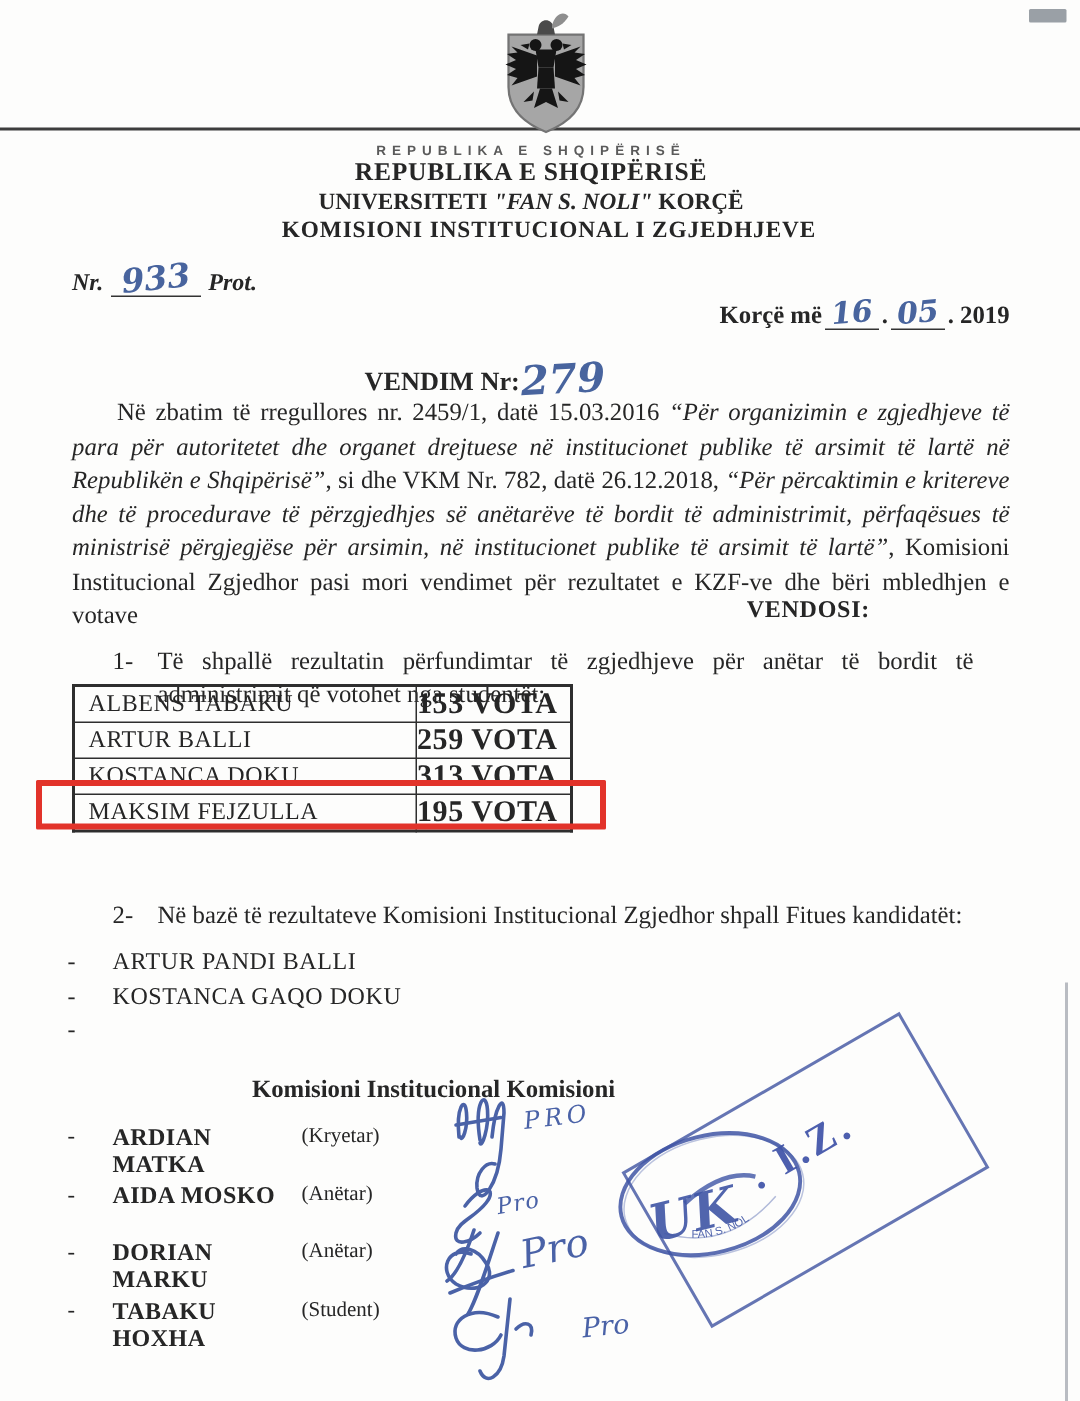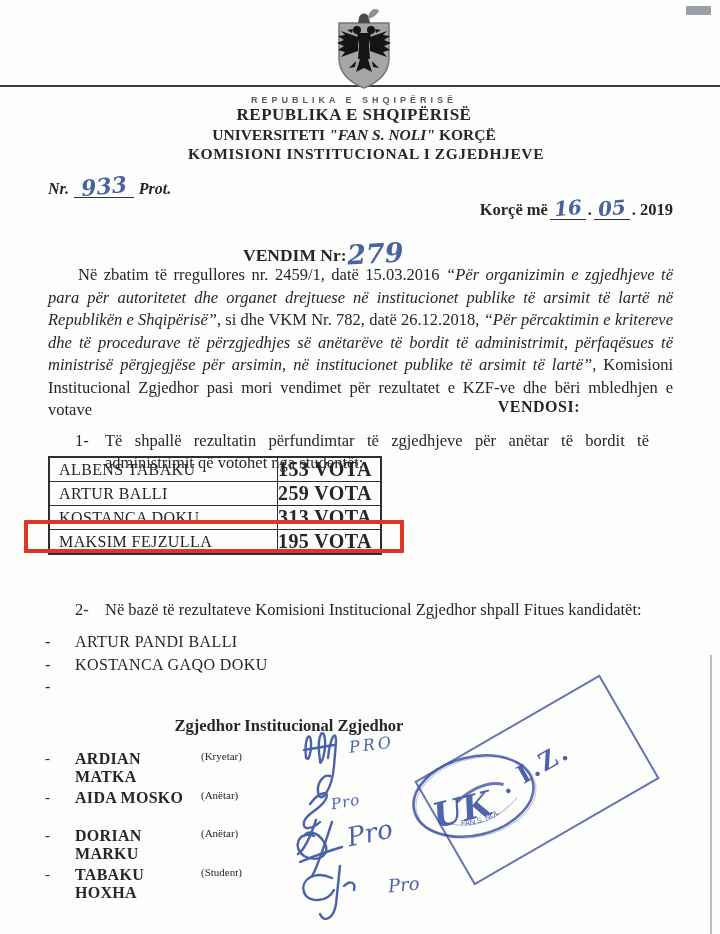--- a/index.html
+++ b/index.html
@@ -50,21 +50,21 @@
   .winner-row{display:flex;height:22.5px;}
   .dash{width:30px;font-size:16px;}
   .w-name{font-size:16px;letter-spacing:.4px;}
   
   .comm-heading{position:absolute;left:0;top:716px;width:578px;text-align:center;
                 font-size:16.5px;font-weight:700;z-index:2;}
   .members{position:absolute;left:45px;top:750px;z-index:2;}
   .member-row{display:flex;height:38.5px;}
   .m-dash{width:30px;font-size:15px;}
   .m-name{width:126px;font-weight:700;font-size:16px;letter-spacing:.3px;}
-  .m-role{font-size:11px;text-align:right;}
+  .m-role{font-size:14px;text-align:right;}
   
   #signatures{position:absolute;left:280px;top:718px;width:210px;height:215px;z-index:5;}
   .note{position:absolute;font-family:"DejaVu Serif",serif;font-style:italic;
         color:#3b55a0;z-index:5;opacity:.92;}
   .note-0{left:349px;top:735px;font-size:16px;letter-spacing:3px;transform:rotate(-7deg);}
   .note-1{left:331px;top:793px;font-size:15px;letter-spacing:1px;transform:rotate(-10deg);}
   .note-2{left:347px;top:818px;font-size:26px;transform:rotate(-12deg);}
   .note-3{left:388px;top:874px;font-size:18px;transform:rotate(-6deg);}
   
   .rect-stamp{position:absolute;left:430px;top:720px;width:210px;height:116px;
@@ -165,21 +165,21 @@
       </div>
       <div class="winner-row">
         <span class="dash">-</span>
         <span class="w-name">KOSTANCA GAQO DOKU</span>
       </div>
       <div class="winner-row">
         <span class="dash">-</span>
       </div>
     </div>
 
-  <div class="comm-heading">Zgjedhor Institucional Zgjedhor</div>
+  <div class="comm-heading">Komisioni Institucional Komisioni</div>
 
   <div class="members" id="members">
       <div class="member-row">
         <span class="m-dash">-</span>
         <span class="m-name">ARDIAN MATKA</span>
         <span class="m-role">(Kryetar)</span>
       </div>
       <div class="member-row">
         <span class="m-dash">-</span>
         <span class="m-name">AIDA MOSKO</span>

